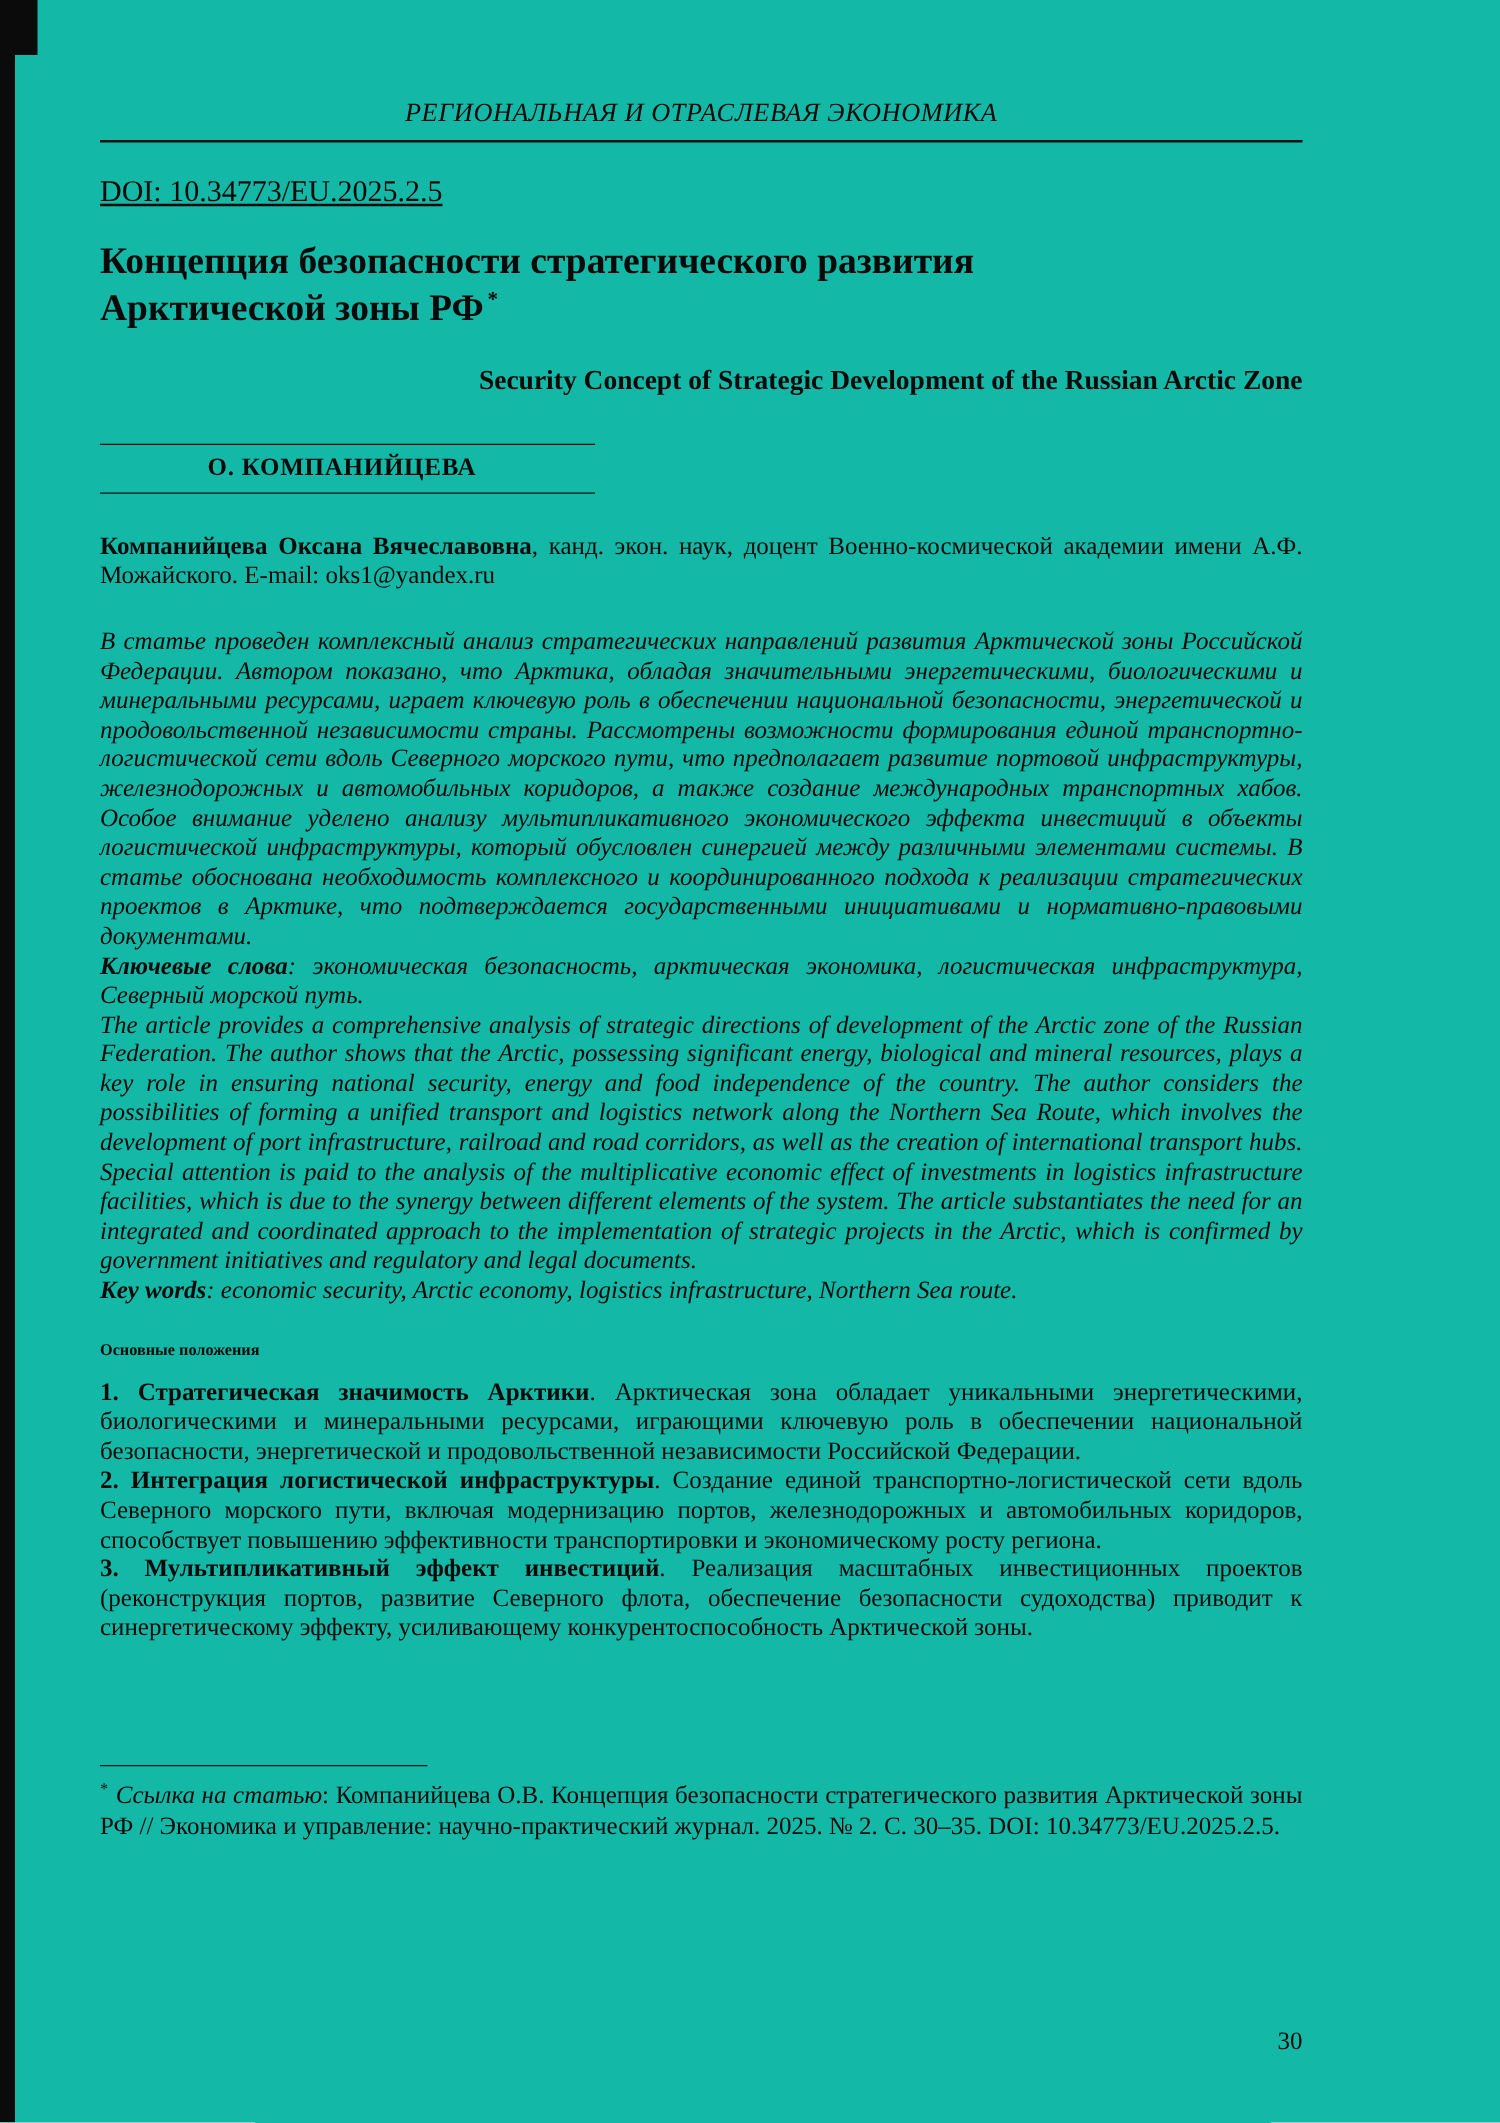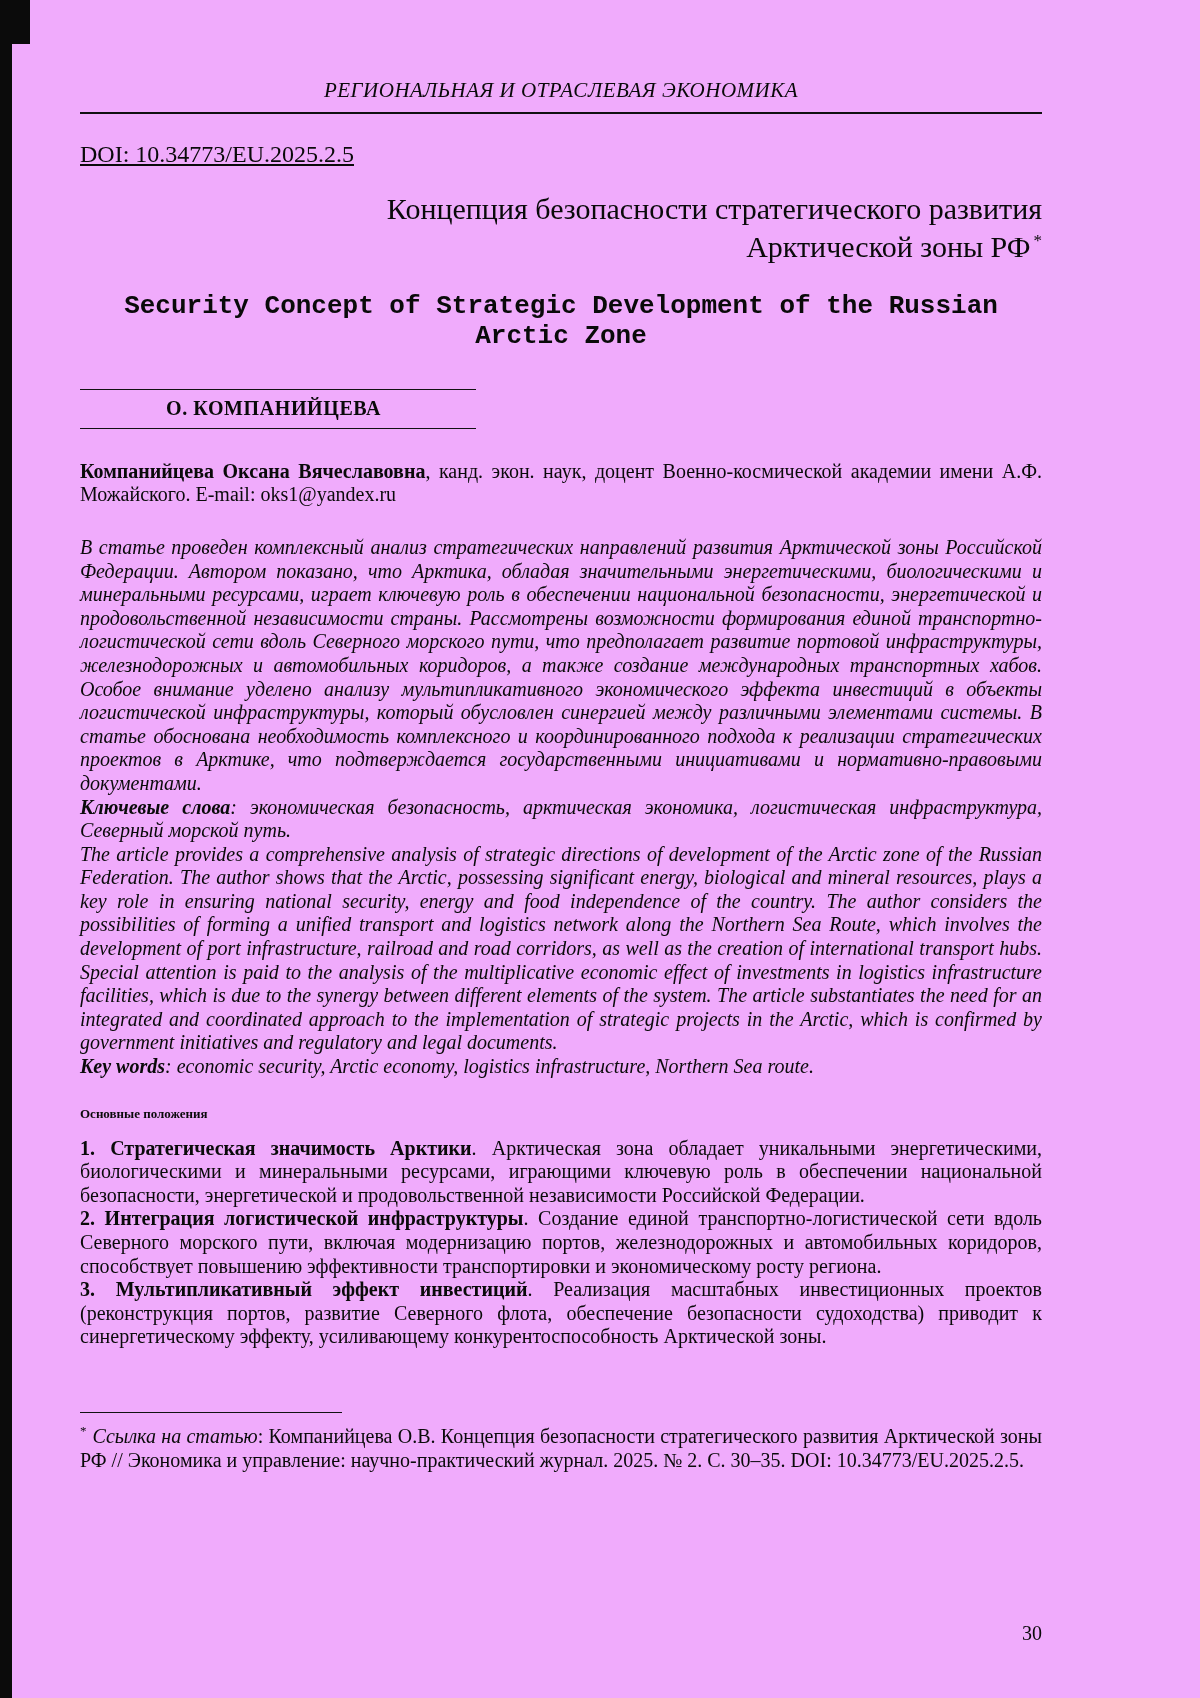--- a/index.html
+++ b/index.html
@@ -6,21 +6,21 @@
   html, body { background: #e8e8e8; }
   body {
     width: 1200px;
     font-family: "Liberation Serif", "DejaVu Serif", serif;
     color: #0a0a0a;
   }
   .page {
     position: relative;
     width: 1200px;
     height: 1698px;
-    background: #f0abfc;
+    background: #14b8a6;
     overflow: hidden;
   }
   
   .scan-left-bar {
     position: absolute; left: 0; top: 0;
     width: 12px; height: 1698px;
     background: #0b0b0b;
   }
   .scan-corner-block {
     position: absolute; left: 0; top: 0;
@@ -45,32 +45,31 @@
     margin-top: 9px;
   }
   .doi {
     margin-top: 27px;
     font-size: 24px;
     text-decoration: underline;
     width: fit-content;
   }
   .title-ru {
     margin-top: 22px;
-    text-align: right;
-    font-weight: normal;
+    text-align: left;
+    font-weight: bold;
     font-size: 30px;
     line-height: 1.28;
   }
   .title-ru sup { font-size: 17px; margin-left: 3px; }
   .title-en {
     margin-top: 24px;
-    text-align: center;
+    text-align: right;
     font-weight: bold;
-    font-size: 26px;
-    font-family: Liberation Mono, monospace;
+    font-size: 22px;
   }
   .author-block {
     margin-top: 38px;
     width: 396px;
   }
   .author-rule {
     border: none;
     border-top: 1.5px solid #111;
   }
   .author-name {

